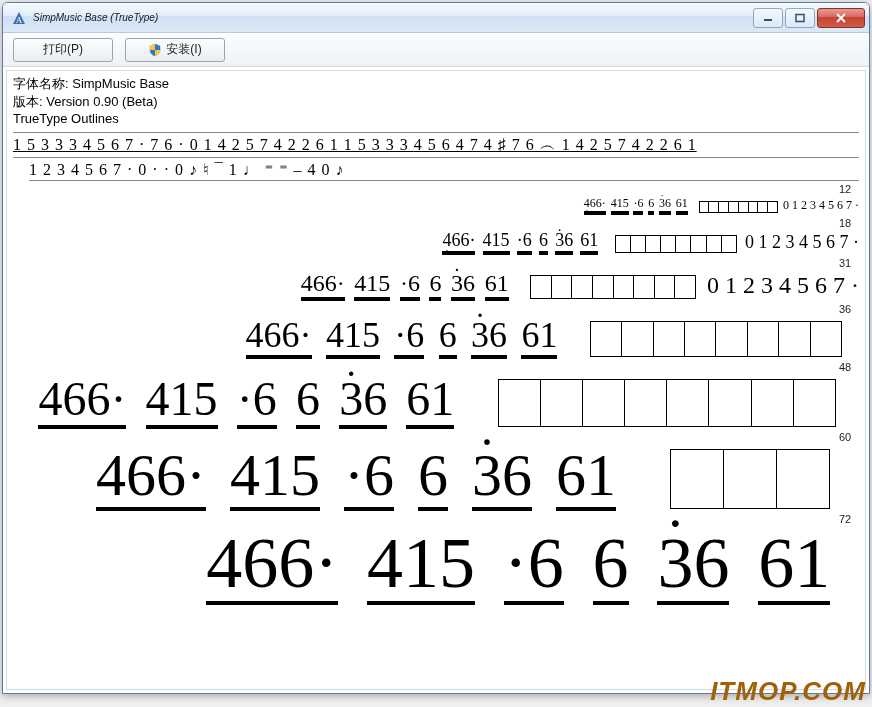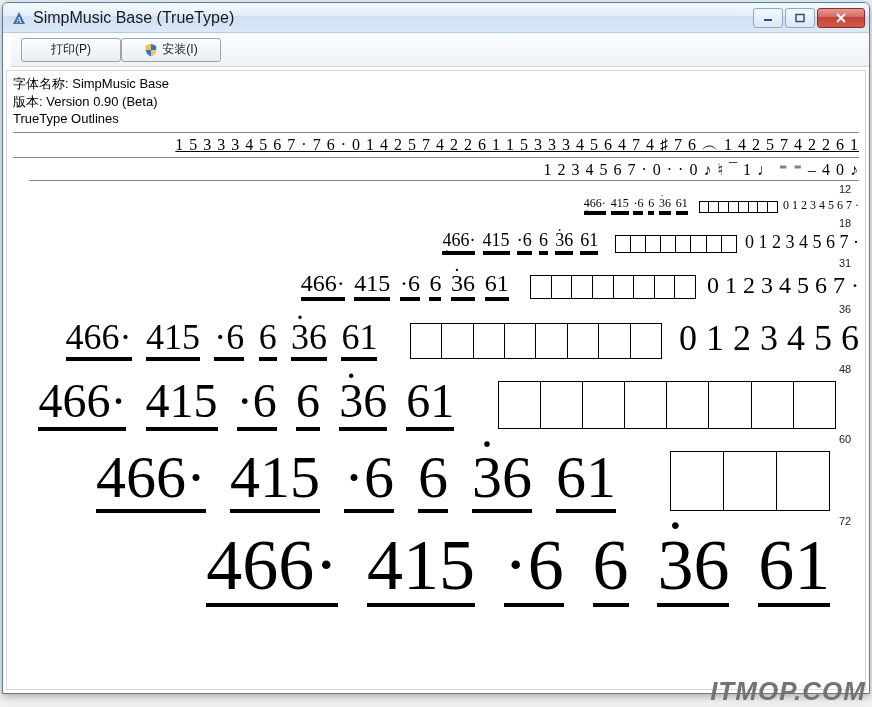--- a/index.html
+++ b/index.html
@@ -31,23 +31,24 @@
     padding: 0 4px 0 8px;
     border-radius: 5px 5px 0 0;
   }
   .app-icon {
     width: 16px; height: 16px;
     margin-right: 6px;
     display: flex; align-items: center; justify-content: center;
   }
   .app-icon svg { width: 16px; height: 16px; }
   .title-text {
-    font-size: 16px;
+    font-size: 10px;
     color: #1a1a1a;
     flex: 1;
+    font-style: italic;
   }
   .win-controls { display: flex; gap: 0; }
   .win-btn {
     width: 30px; height: 20px;
     border: 1px solid #8aa8c8;
     border-radius: 3px;
     margin-left: 2px;
     background: linear-gradient(to bottom,#f4f8fc,#dbe8f5);
     display: flex; align-items: center; justify-content: center;
     cursor: default;
@@ -58,21 +59,21 @@
     border-color:#8a3029;
   }
   .win-btn svg { width: 12px; height: 10px; }
   .toolbar {
     height: 34px;
     background: linear-gradient(to bottom,#fcfcfd,#eef1f6);
     border-bottom: 1px solid #d4d8de;
     display: flex;
     align-items: center;
     padding: 16px 10px;
-    margin-left: 8px;
+    gap: 12px;
   }
   .tb-btn {
     min-width: 100px;
     height: 24px;
     border: 1px solid #9aa4af;
     border-radius: 3px;
     background: linear-gradient(to bottom,#fdfdfd,#e9edf2);
     font-size: 12px;
     color: #222;
     display: flex; align-items: center; justify-content: center;
@@ -99,21 +100,20 @@
     border-top: 1px solid #888;
   }
   .sample-row {
     border-bottom: 1px solid #888;
     padding: 2px 0 1px 0;
     white-space: nowrap;
     overflow: hidden;
     font-family: serif;
     letter-spacing: 1px;
     color: #000;
-    text-align: right;
   }
   .sample-row.top1 { font-size: 16px; }
   .sample-row.top2 { font-size: 16px; margin-left: 16px; }
   .sz-row {
     display: flex;
     align-items: flex-end;
     border-bottom: none;
     padding: 2px 0;
     white-space: nowrap;
     overflow: hidden;
@@ -164,21 +164,21 @@
     width: 0.9em; height: 1em;
     margin-right: -1px;
   }
   .plain-digits { font-family: "Times New Roman", serif; }
   .watermark {
     position: absolute;
     right: 6px; bottom: 0;
     font-size: 26px;
     font-weight: bold;
     font-style: italic;
-    color: #737373;
+    color: #a16207;
     letter-spacing: 1px;
     font-family: Arial, sans-serif;
     margin-left: 32px;
   }
 </style>
 </head>
 <body>
 
 <div class="window">
 
@@ -399,21 +399,20 @@
               <span class="boxes" style="font-size: 36px;">
                 <span class="box"></span>
                 <span class="box"></span>
                 <span class="box"></span>
                 <span class="box"></span>
                 <span class="box"></span>
                 <span class="box"></span>
                 <span class="box"></span>
                 <span class="box"></span>
               </span>
-              <span class="plain-digits"> 0 1 2 3 4 5 6</span>
             </div>
           </div>
           <div class="sz-row">
             <div class="sz-label">48</div>
             <div class="sz-glyphs" style="font-size: 48px;">
               <span class="grp">
                 <span class="ch dot-below">4</span>
                 <span class="ch">6</span>
                 <span class="ch">6</span>
                 <span class="ch">·</span>

